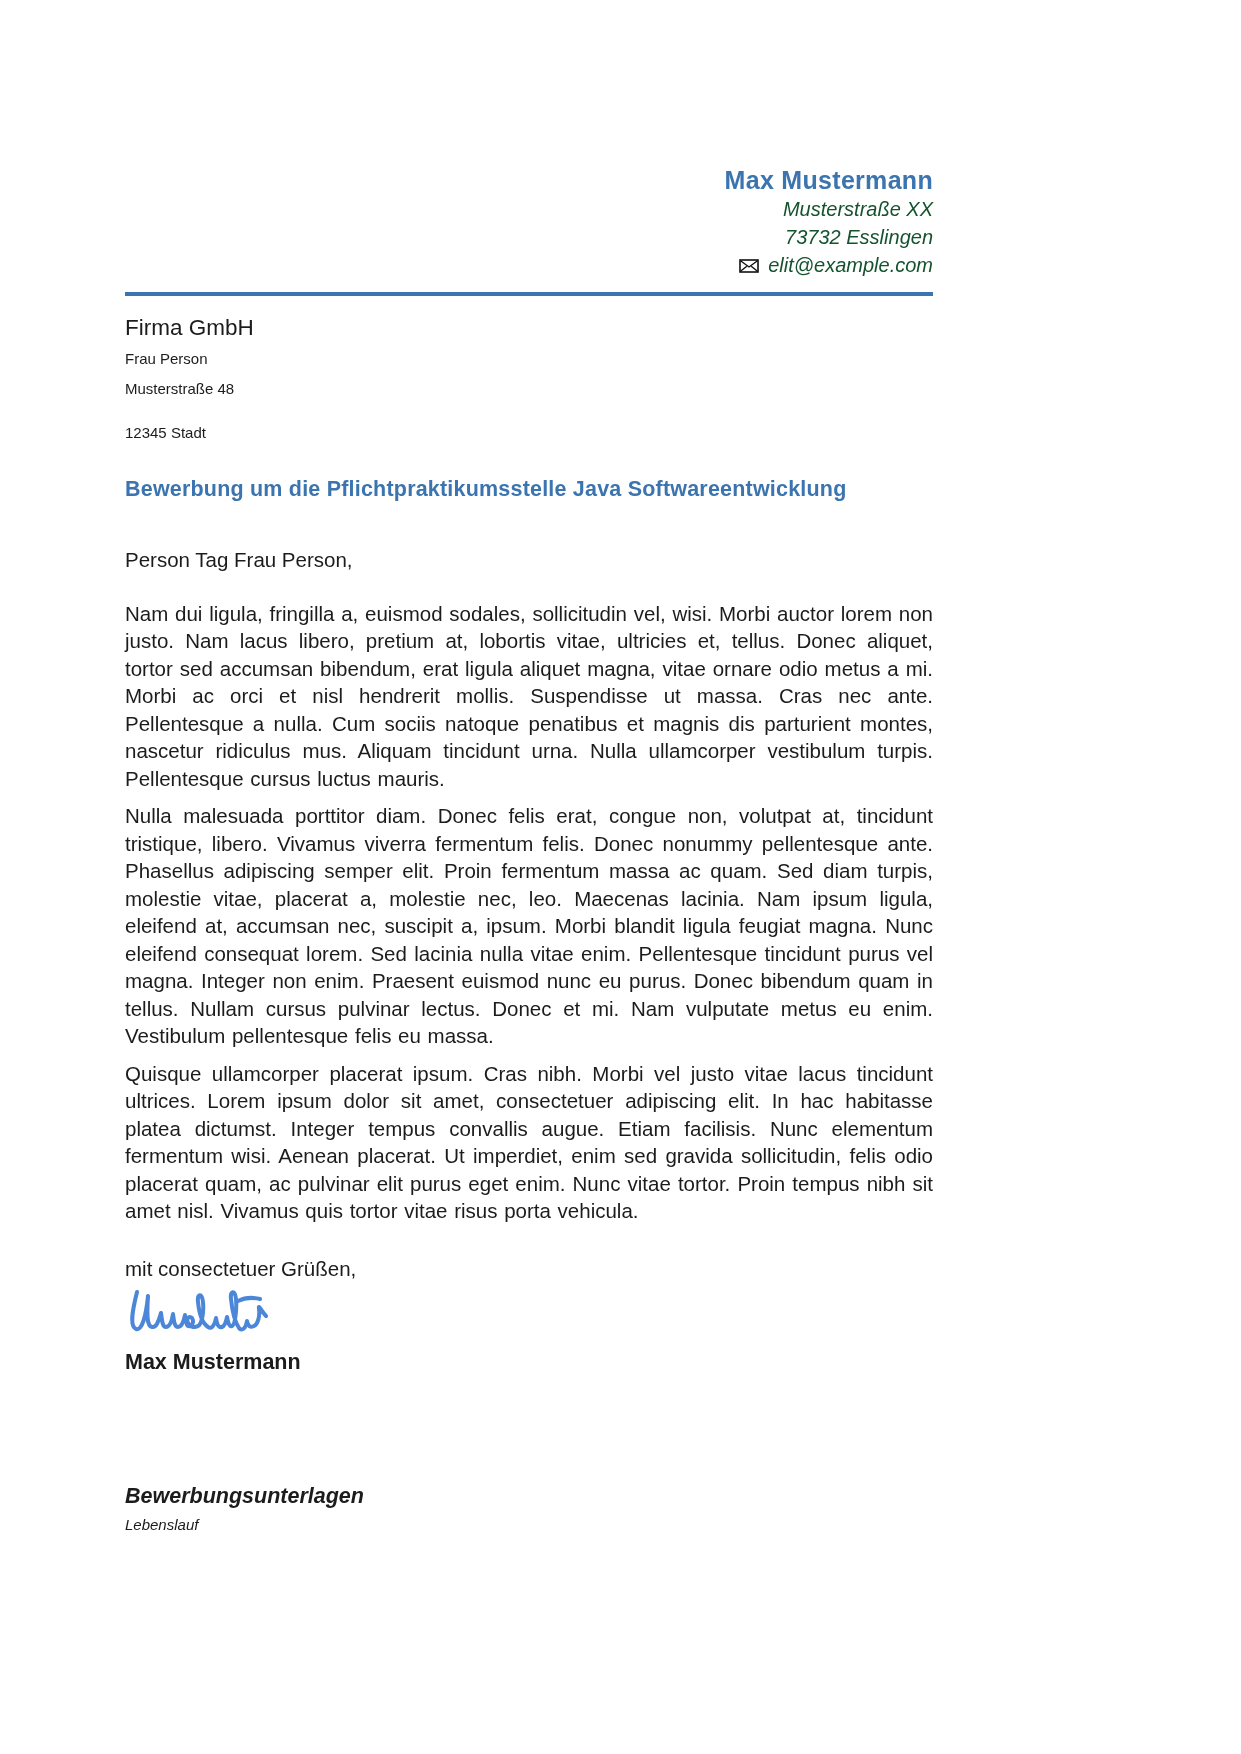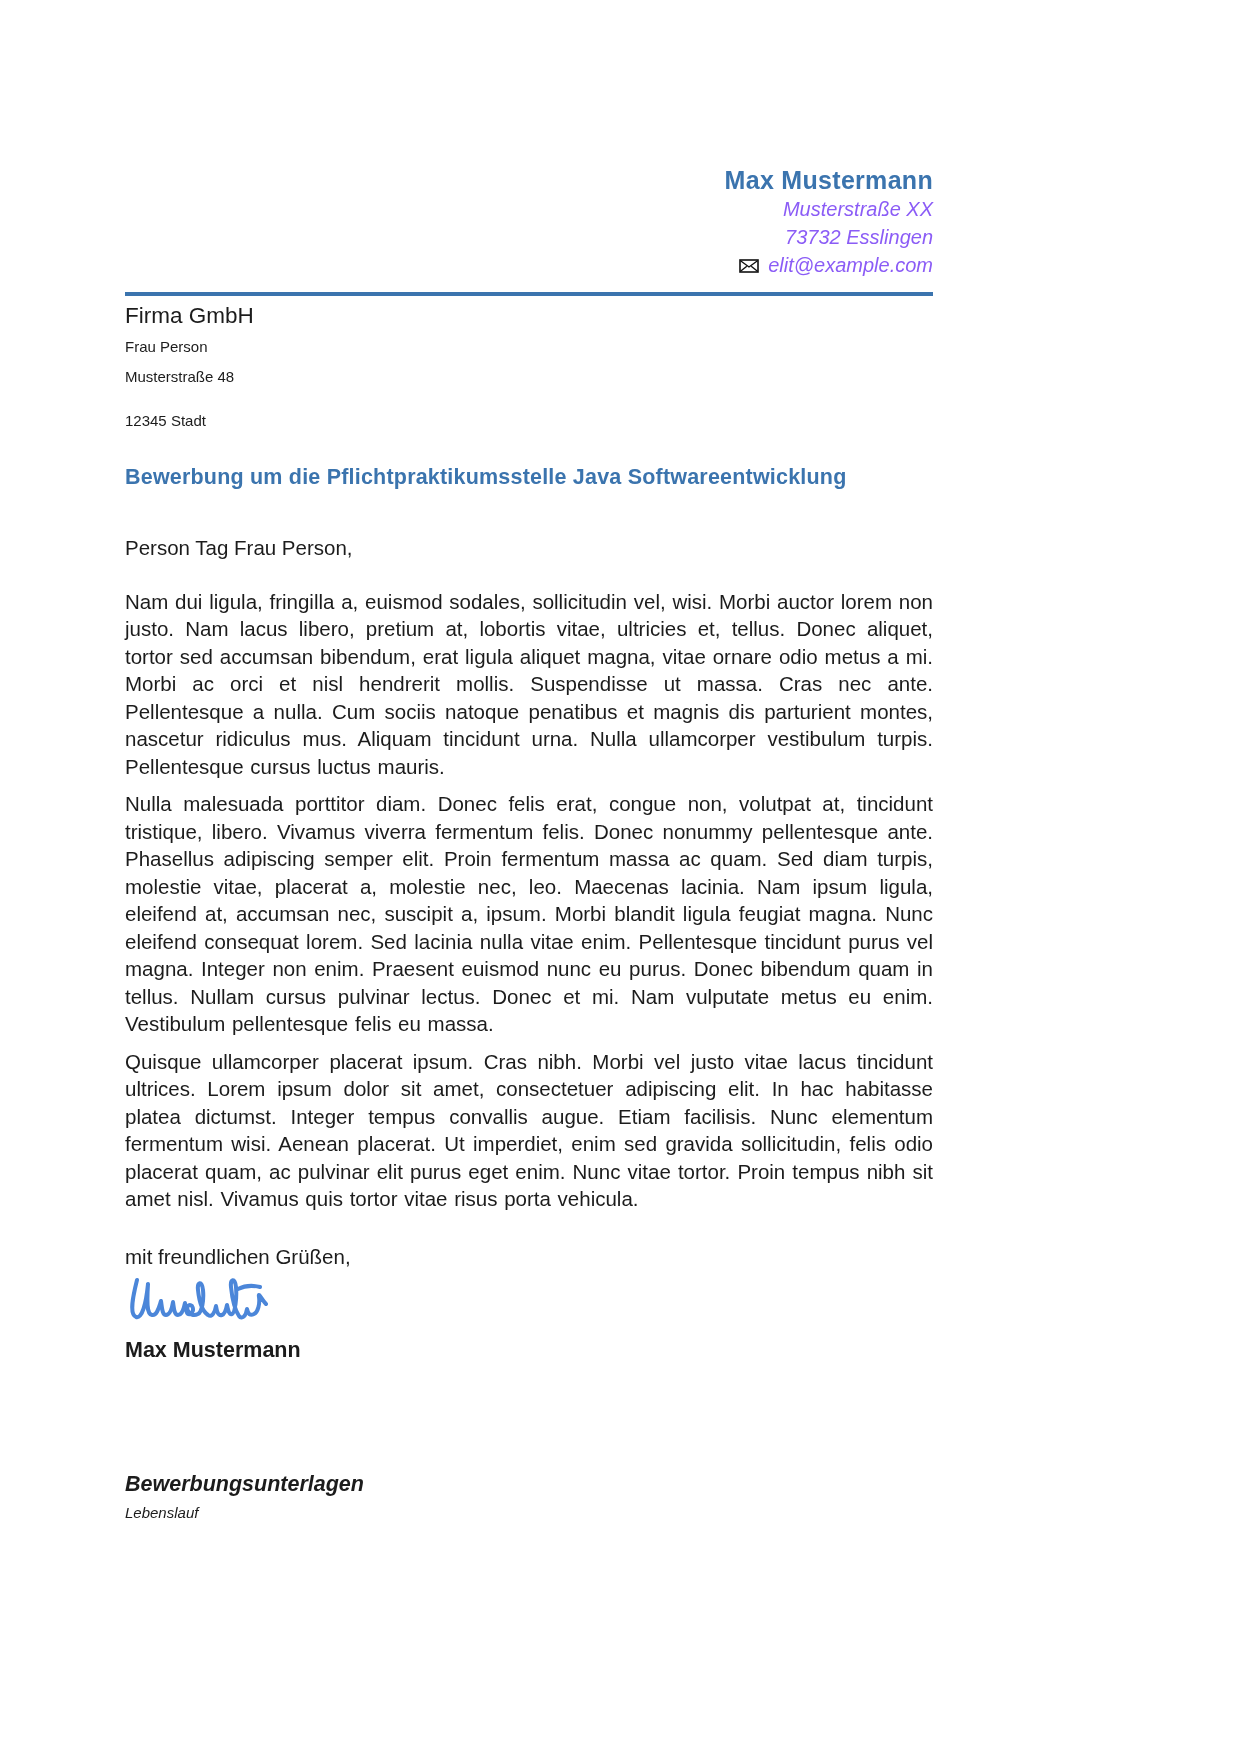--- a/index.html
+++ b/index.html
@@ -21,40 +21,40 @@
     font-size: 25px;
     font-weight: bold;
     line-height: 30px;
     color: var(--accent);
     letter-spacing: 0.3px;
   }
   .sender-line {
     font-style: italic;
     font-size: 20px;
     line-height: 28px;
-    color: #8b5cf6;
+    color: #14532d;
   }
   .sender-email-line { line-height: 28px; }
   .env-icon { display: inline-block; vertical-align: -1px; margin-right: 9px; }
 
   .rule {
     height: 4px;
     background: var(--accent);
     margin-top: 12px;
   }
 
   .date-line {
     text-align: right;
     margin-top: 8px;
     font-size: 20.5px;
     line-height: 28px;
   }
 
   
-  .recipient { margin-top: 4px; }
+  .recipient { margin-top: 16px; }
   .recipient-company { font-size: 22.5px; line-height: 32px; }
   .recipient-line { font-size: 15px; line-height: 30px; }
   .recipient-city { margin-top: 14px; }
 
   
   .subject {
     margin-top: 26px;
     font-size: 21.5px;
     font-weight: bold;
     line-height: 30px;
@@ -139,21 +139,21 @@
   </section>
 
   <h1 class="subject">Bewerbung um die Pflichtpraktikumsstelle Java Softwareentwicklung</h1>
 
   <p class="salutation">Person Tag Frau Person,</p>
 
   <p class="body-par first">Nam dui ligula, fringilla a, euismod sodales, sollicitudin vel, wisi. Morbi auctor lorem non justo. Nam lacus libero, pretium at, lobortis vitae, ultricies et, tellus. Donec aliquet, tortor sed accumsan bibendum, erat ligula aliquet magna, vitae ornare odio metus a mi. Morbi ac orci et nisl hendrerit mollis. Suspendisse ut massa. Cras nec ante. Pellentesque a nulla. Cum sociis natoque penatibus et magnis dis parturient montes, nascetur ridiculus mus. Aliquam tincidunt urna. Nulla ullamcorper vestibulum turpis. Pellentesque cursus luctus mauris.</p>
   <p class="body-par">Nulla malesuada porttitor diam. Donec felis erat, congue non, volutpat at, tincidunt tristique, libero. Vivamus viverra fermentum felis. Donec nonummy pellentesque ante. Phasellus adipiscing semper elit. Proin fermentum massa ac quam. Sed diam turpis, molestie vitae, placerat a, molestie nec, leo. Maecenas lacinia. Nam ipsum ligula, eleifend at, accumsan nec, suscipit a, ipsum. Morbi blandit ligula feugiat magna. Nunc eleifend consequat lorem. Sed lacinia nulla vitae enim. Pellentesque tincidunt purus vel magna. Integer non enim. Praesent euismod nunc eu purus. Donec bibendum quam in tellus. Nullam cursus pulvinar lectus. Donec et mi. Nam vulputate metus eu enim. Vestibulum pellentesque felis eu massa.</p>
   <p class="body-par">Quisque ullamcorper placerat ipsum. Cras nibh. Morbi vel justo vitae lacus tincidunt ultrices. Lorem ipsum dolor sit amet, consectetuer adipiscing elit. In hac habitasse platea dictumst. Integer tempus convallis augue. Etiam facilisis. Nunc elementum fermentum wisi. Aenean placerat. Ut imperdiet, enim sed gravida sollicitudin, felis odio placerat quam, ac pulvinar elit purus eget enim. Nunc vitae tortor. Proin tempus nibh sit amet nisl. Vivamus quis tortor vitae risus porta vehicula.</p>
 
-  <p class="closing">mit freundlichen Grüßen,</p>
+  <p class="closing">mit consectetuer Grüßen,</p>
 
   <div class="signature">
     <svg width="150" height="58" viewBox="0 0 150 58">
       <g fill="none" stroke="#4b86d9" stroke-width="4" stroke-linecap="round" stroke-linejoin="round">
         <path d="M12 8
                  C 8 24 4 42 11 45
                  C 17 47 21 32 23 12
                  C 22 27 21 42 27 43
                  C 32 44 34 35 36 29
                  C 37 35 37 43 41 43

